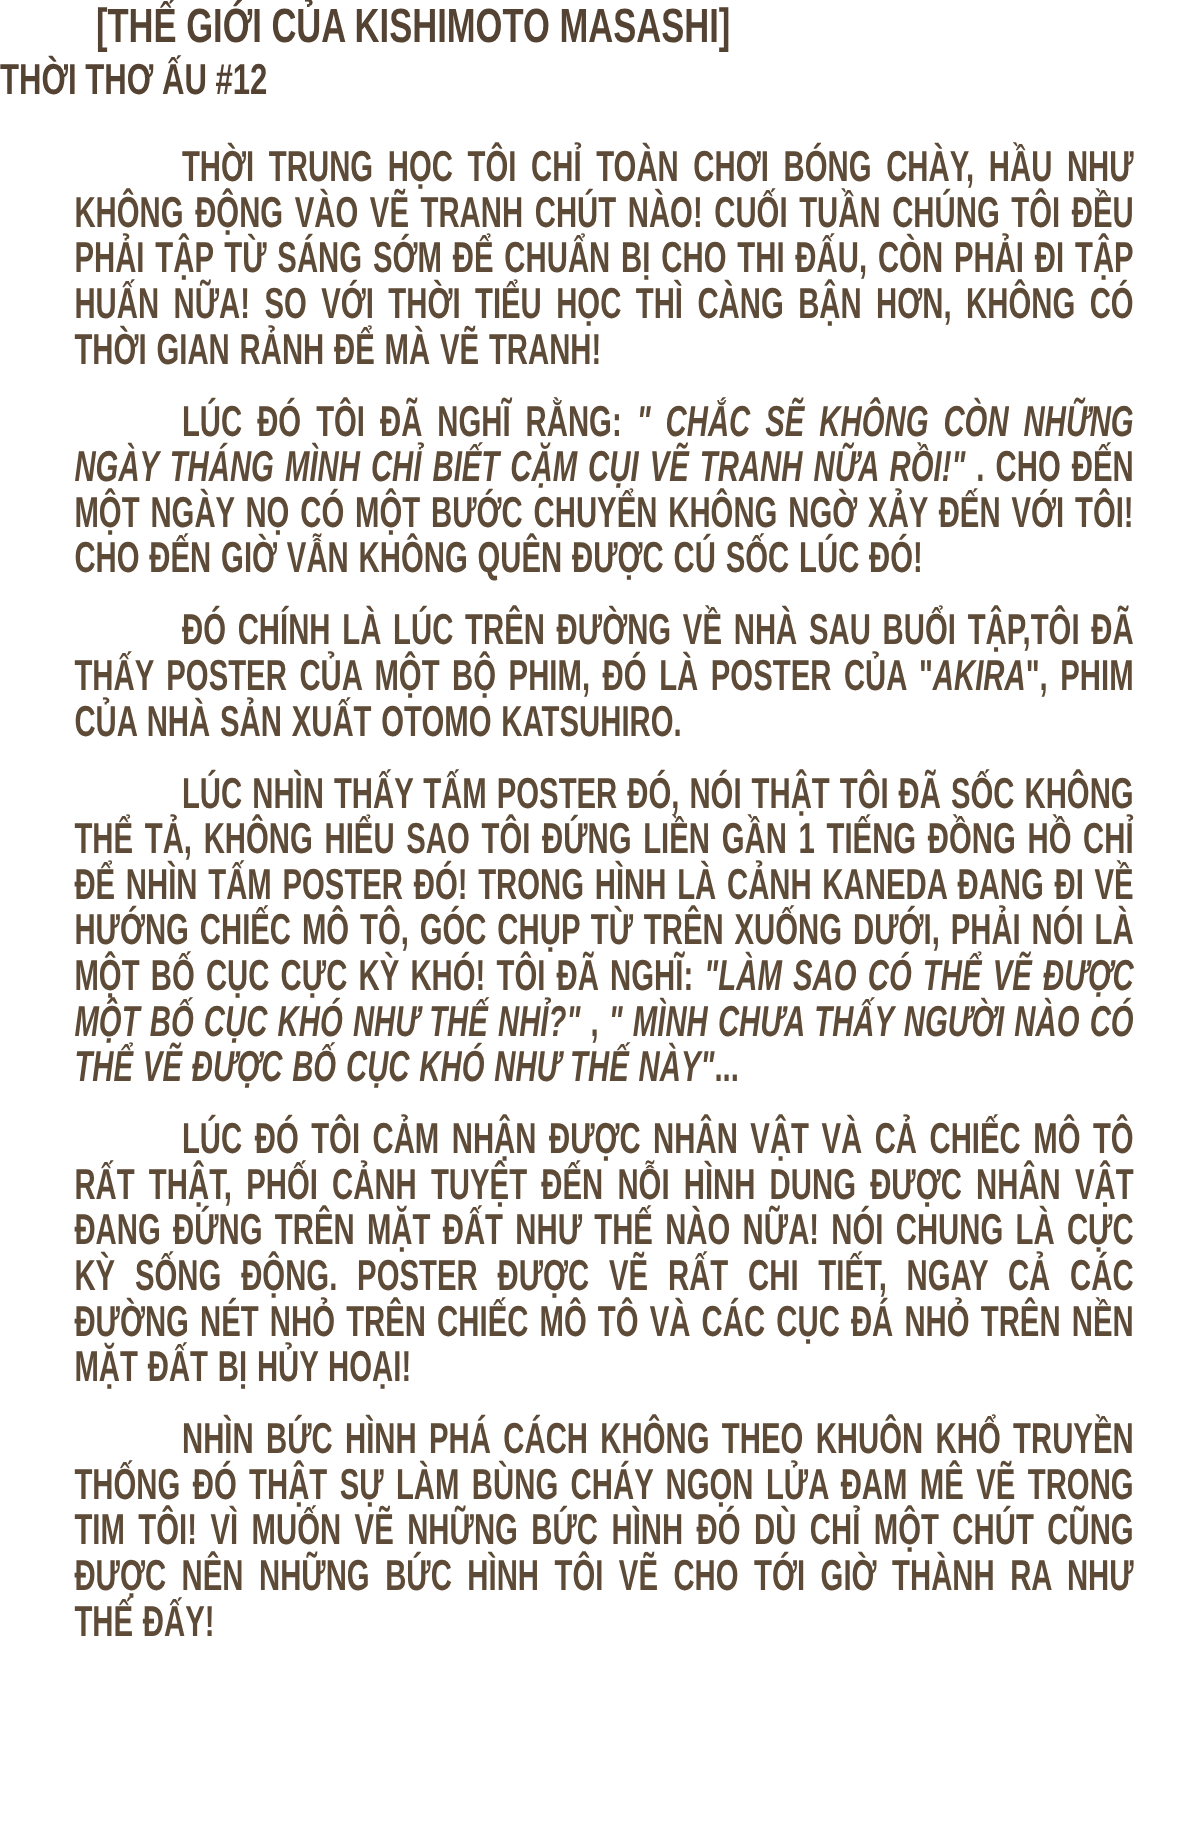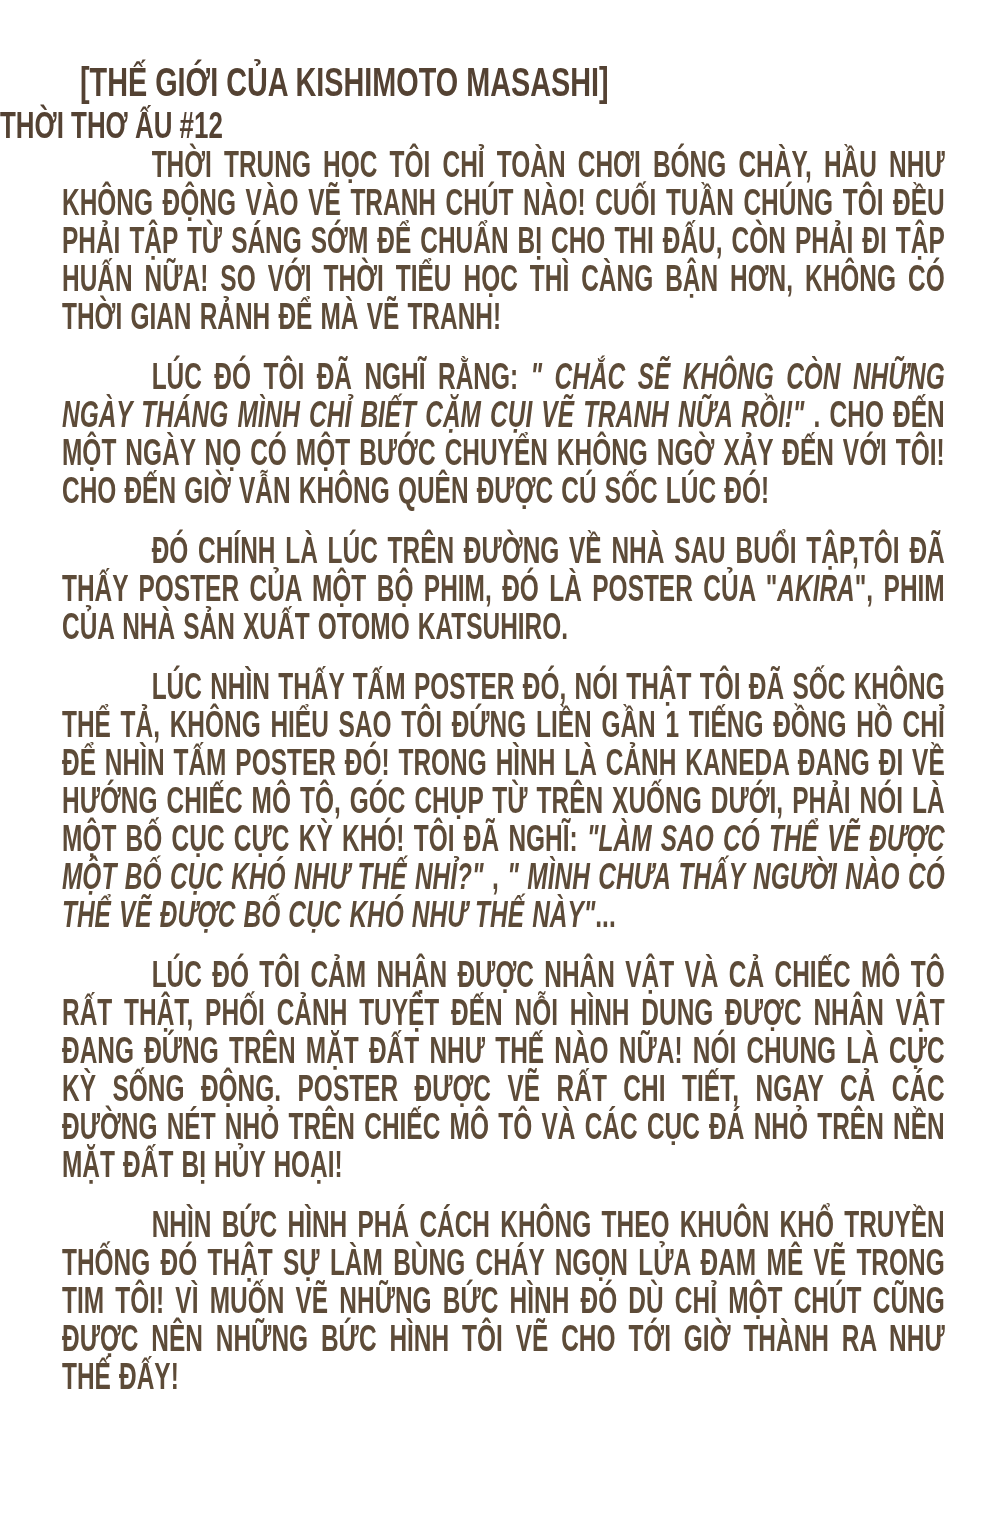--- a/index.html
+++ b/index.html
@@ -10,21 +10,20 @@
     width: 1000px;
     height: 1538px;
     overflow: hidden;
     background: #ffffff;
     font-family: "Liberation Sans", sans-serif;
   }
   .page {
     position: relative;
     width: 1000px;
     height: 1246px;
-    padding-top: 60px;
     box-sizing: border-box;
   }
   
   .title-row { margin-left: 80px; height: 44px; }
   .subtitle-row { height: 40px; margin-top: 2px; }
   .title-inner {
     display: inline-block;
     white-space: nowrap;
     font-weight: 700;
     font-size: 40px;
@@ -39,20 +38,21 @@
     font-weight: 700;
     font-size: 36px;
     line-height: 40px;
     transform: scaleX(0.72);
     transform-origin: 0 0;
   }
   
   .content {
     margin-left: 62px;
     width: 883px;
+    margin-top: 34px;
   }
   .para {
     width: 1300px;
     transform: scaleX(0.679);
     transform-origin: 0 0;
     text-align: justify;
     text-indent: 132px;
     font-weight: 700;
     font-size: 36px;
     line-height: 38px;

